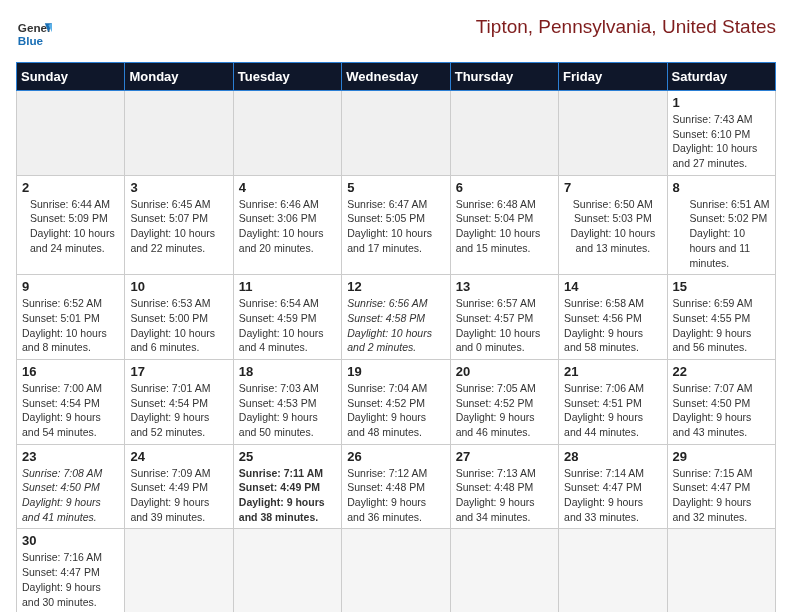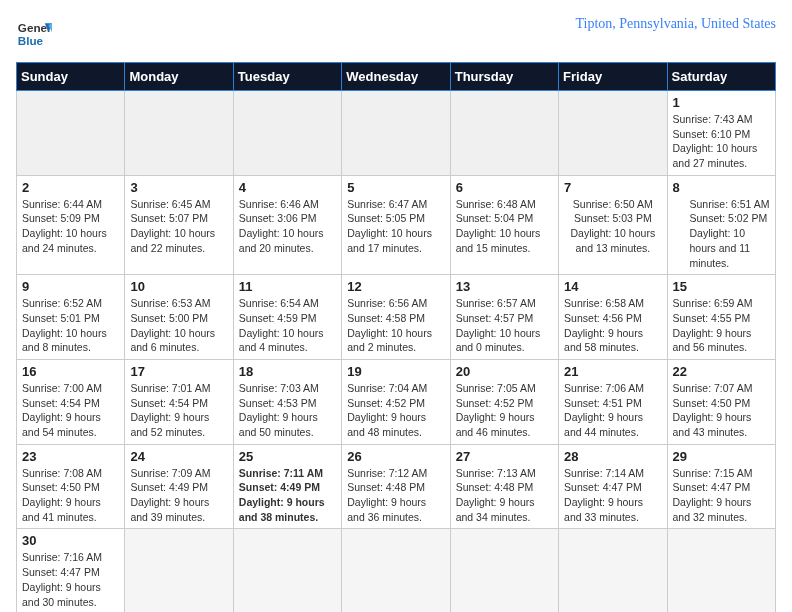--- a/index.html
+++ b/index.html
@@ -30,23 +30,22 @@
     }
     .title-block {
       text-align: right;
     }
     .month-title {
       font-size: 32px;
       font-weight: normal;
       color: #222;
     }
     .location {
-      font-size: 14px;
-      color: #3b82f6;
-      font-family: Liberation Serif, serif;
+      font-size: 19px;
+      color: #7f1d1d;
     }
     .calendar {
       width: 100%;
       border-collapse: collapse;
       border: 1px solid #ccc;
     }
     .calendar thead tr th {
       background-color: #0f172a;
       color: #fff;
       font-size: 13px;
@@ -126,21 +125,21 @@
           <td>
             <span class="day-num">1</span>
             <div class="day-info" style="white-space: pre-line;">Sunrise: 7:43 AM
 Sunset: 6:10 PM
 Daylight: 10 hours and 27 minutes.</div>
           </td>
         </tr>
         <tr>
           <td>
             <span class="day-num">2</span>
-            <div class="day-info" style="white-space: pre-line;">Sunrise: 6:44 AM
+            <div class="day-info" style="white-space: pre-line; margin-left: 8px;">Sunrise: 6:44 AM
 Sunset: 5:09 PM
 Daylight: 10 hours and 24 minutes.</div>
           </td>
           <td>
             <span class="day-num">3</span>
             <div class="day-info" style="white-space: pre-line;">Sunrise: 6:45 AM
 Sunset: 5:07 PM
 Daylight: 10 hours and 22 minutes.</div>
           </td>
           <td>
@@ -188,21 +187,21 @@
 Daylight: 10 hours and 6 minutes.</div>
           </td>
           <td>
             <span class="day-num">11</span>
             <div class="day-info" style="white-space: pre-line;">Sunrise: 6:54 AM
 Sunset: 4:59 PM
 Daylight: 10 hours and 4 minutes.</div>
           </td>
           <td>
             <span class="day-num">12</span>
-            <div class="day-info" style="white-space: pre-line;">Sunrise: 6:56 AM
+            <div class="day-info" style="white-space: pre-line; font-style: italic;">Sunrise: 6:56 AM
 Sunset: 4:58 PM
 Daylight: 10 hours and 2 minutes.</div>
           </td>
           <td>
             <span class="day-num">13</span>
             <div class="day-info" style="white-space: pre-line;">Sunrise: 6:57 AM
 Sunset: 4:57 PM
 Daylight: 10 hours and 0 minutes.</div>
           </td>
           <td>
@@ -258,21 +257,21 @@
           <td>
             <span class="day-num">22</span>
             <div class="day-info" style="white-space: pre-line;">Sunrise: 7:07 AM
 Sunset: 4:50 PM
 Daylight: 9 hours and 43 minutes.</div>
           </td>
         </tr>
         <tr>
           <td>
             <span class="day-num">23</span>
-            <div class="day-info" style="white-space: pre-line;">Sunrise: 7:08 AM
+            <div class="day-info" style="white-space: pre-line; font-style: italic;">Sunrise: 7:08 AM
 Sunset: 4:50 PM
 Daylight: 9 hours and 41 minutes.</div>
           </td>
           <td>
             <span class="day-num">24</span>
             <div class="day-info" style="white-space: pre-line;">Sunrise: 7:09 AM
 Sunset: 4:49 PM
 Daylight: 9 hours and 39 minutes.</div>
           </td>
           <td>

